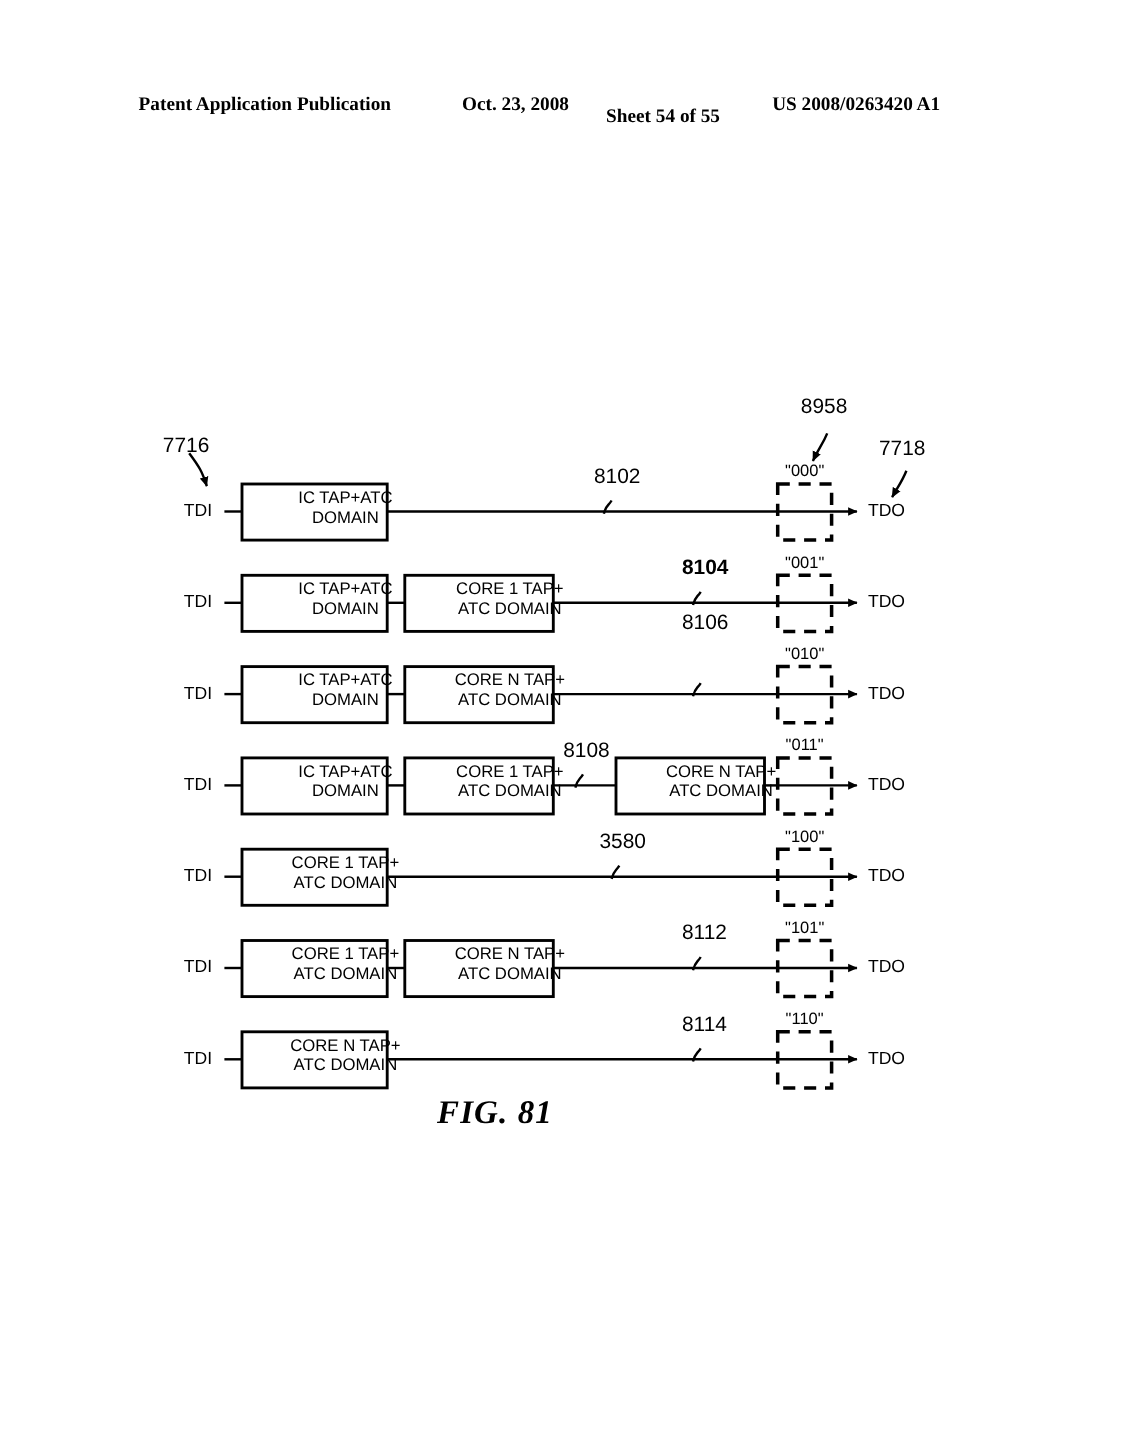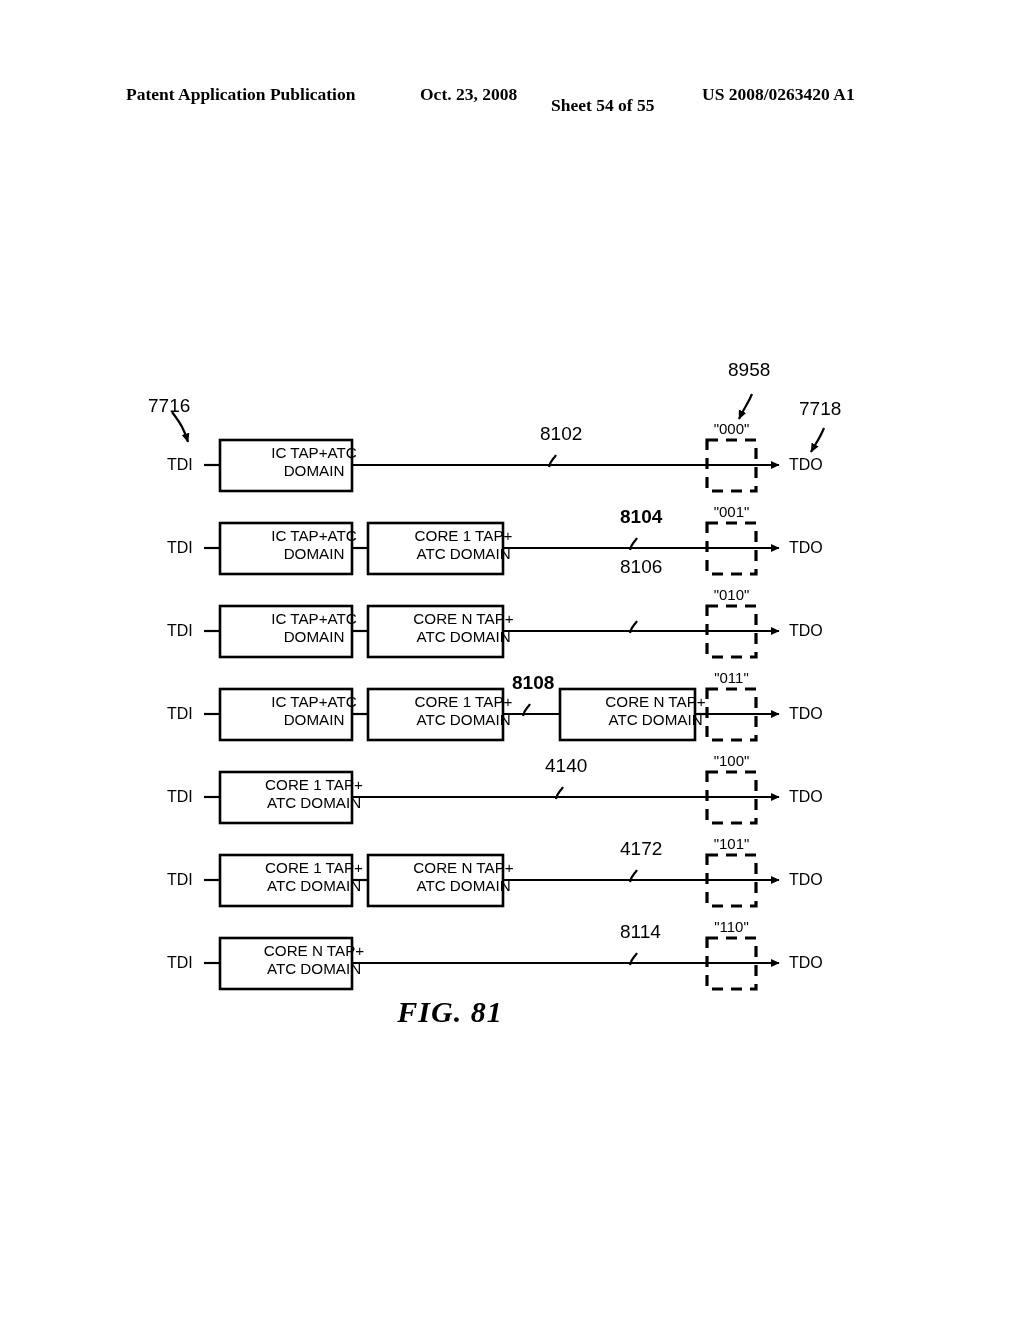--- a/index.html
+++ b/index.html
@@ -232,43 +232,43 @@
     <div>DOMAIN</div>
   </div>
   <div class="boxlabel" style="left:368px; top:693px; width:135px;">
     <div>CORE 1 TAP+</div>
     <div>ATC DOMAIN</div>
   </div>
   <div class="boxlabel" style="left:560px; top:693px; width:135px;">
     <div>CORE N TAP+</div>
     <div>ATC DOMAIN</div>
   </div>
-  <div class="refnum" style="left:512px; top:673px;font-weight:bold;">8108</div>
+  <div class="refnum" style="left:512px; top:673px;">8108</div>
   <div class="codelabel" style="left:707px; top:670px; width:49px;">"011"</div>
   <div class="portlabel" style="left:789px; top:706px;">TDO</div>
 
   <div class="portlabel" style="left:167px; top:789px;">TDI</div>
   <div class="boxlabel" style="left:220px; top:776px; width:132px;">
     <div>CORE 1 TAP+</div>
     <div>ATC DOMAIN</div>
   </div>
-  <div class="refnum" style="left:545px; top:756px;">4140</div>
+  <div class="refnum" style="left:545px; top:756px;">3580</div>
   <div class="codelabel" style="left:707px; top:753px; width:49px;">"100"</div>
   <div class="portlabel" style="left:789px; top:789px;">TDO</div>
 
   <div class="portlabel" style="left:167px; top:872px;">TDI</div>
   <div class="boxlabel" style="left:220px; top:859px; width:132px;">
     <div>CORE 1 TAP+</div>
     <div>ATC DOMAIN</div>
   </div>
   <div class="boxlabel" style="left:368px; top:859px; width:135px;">
     <div>CORE N TAP+</div>
     <div>ATC DOMAIN</div>
   </div>
-  <div class="refnum" style="left:620px; top:839px;">4172</div>
+  <div class="refnum" style="left:620px; top:839px;">8112</div>
   <div class="codelabel" style="left:707px; top:836px; width:49px;">"101"</div>
   <div class="portlabel" style="left:789px; top:872px;">TDO</div>
 
   <div class="portlabel" style="left:167px; top:955px;">TDI</div>
   <div class="boxlabel" style="left:220px; top:942px; width:132px;">
     <div>CORE N TAP+</div>
     <div>ATC DOMAIN</div>
   </div>
   <div class="refnum" style="left:620px; top:922px;">8114</div>
   <div class="codelabel" style="left:707px; top:919px; width:49px;">"110"</div>

